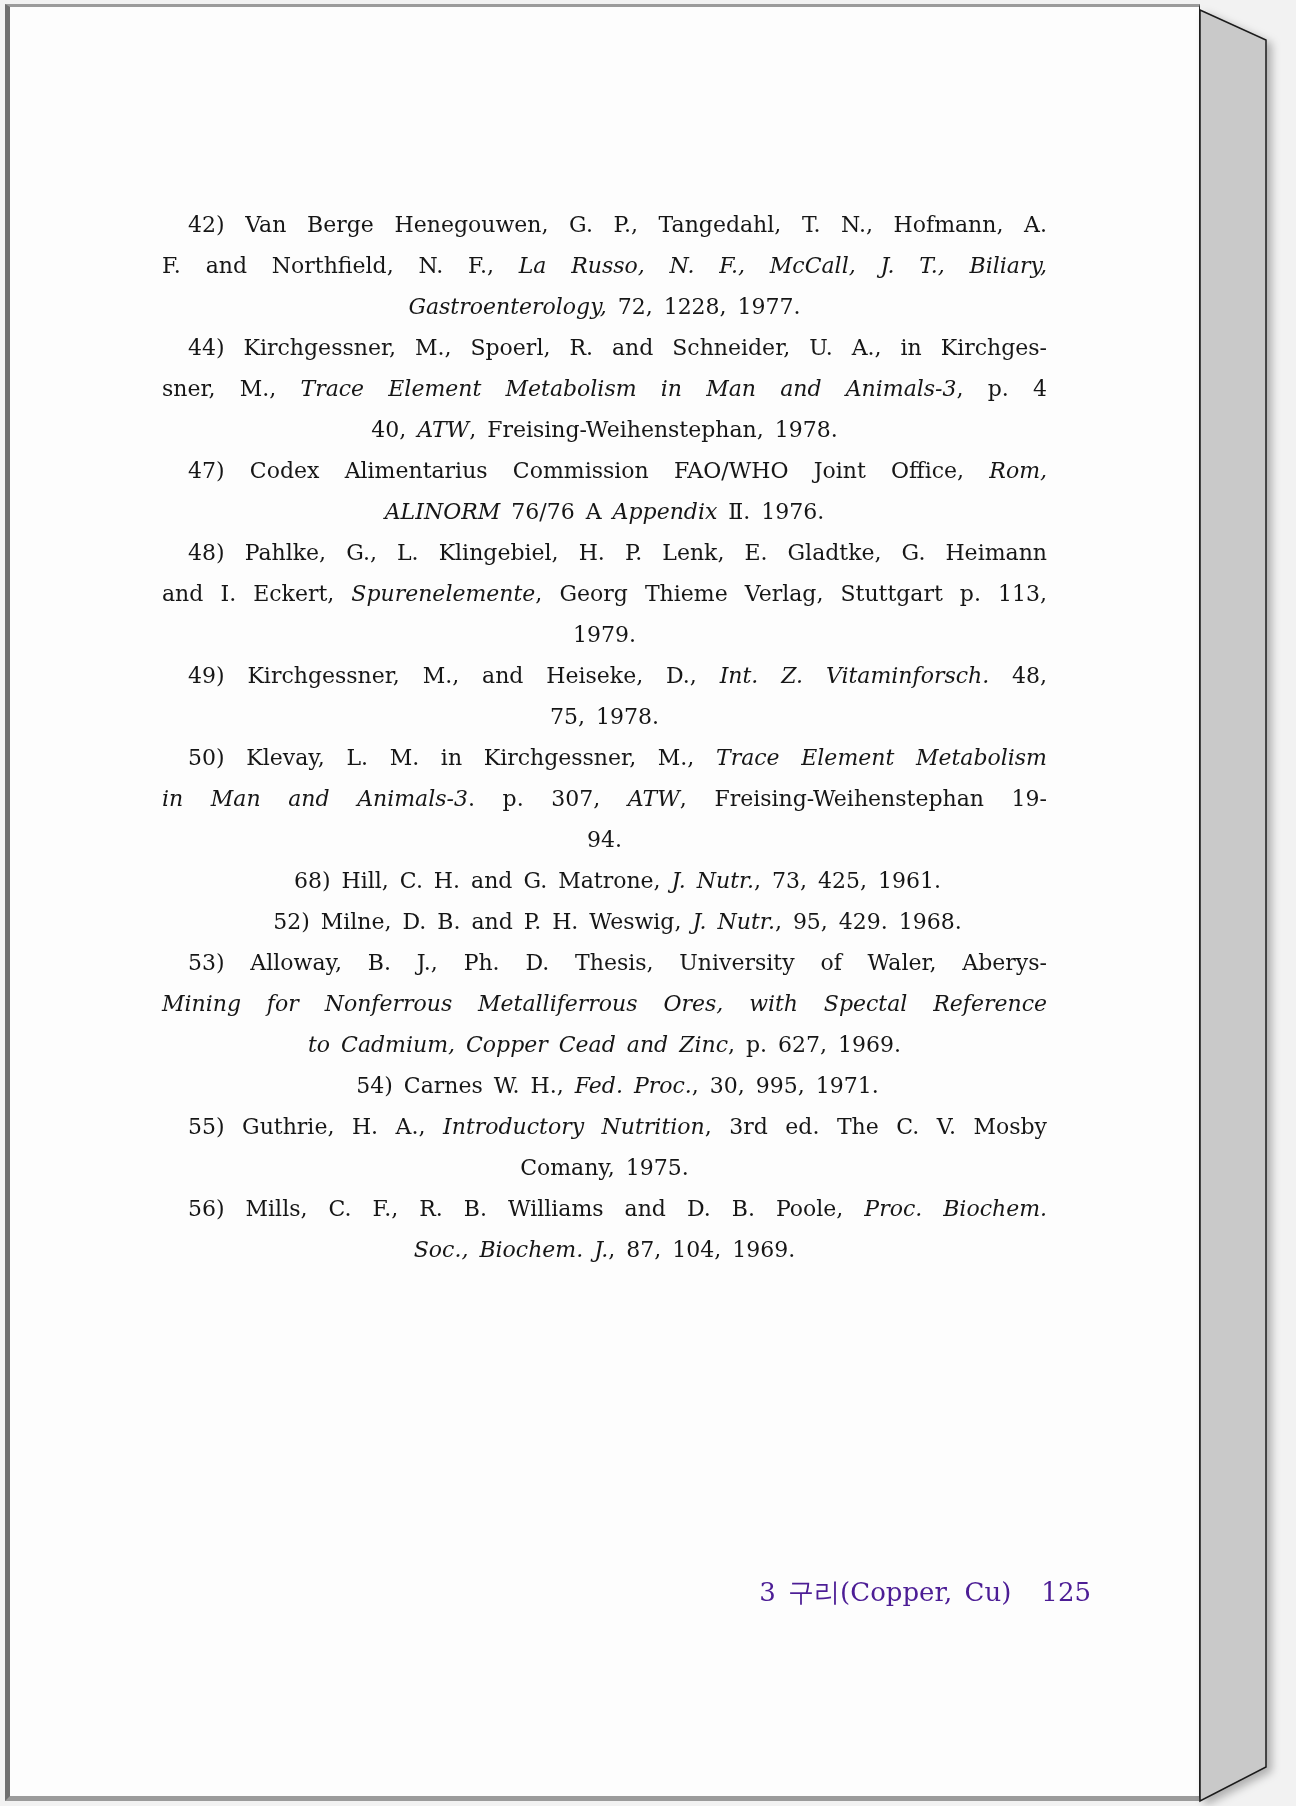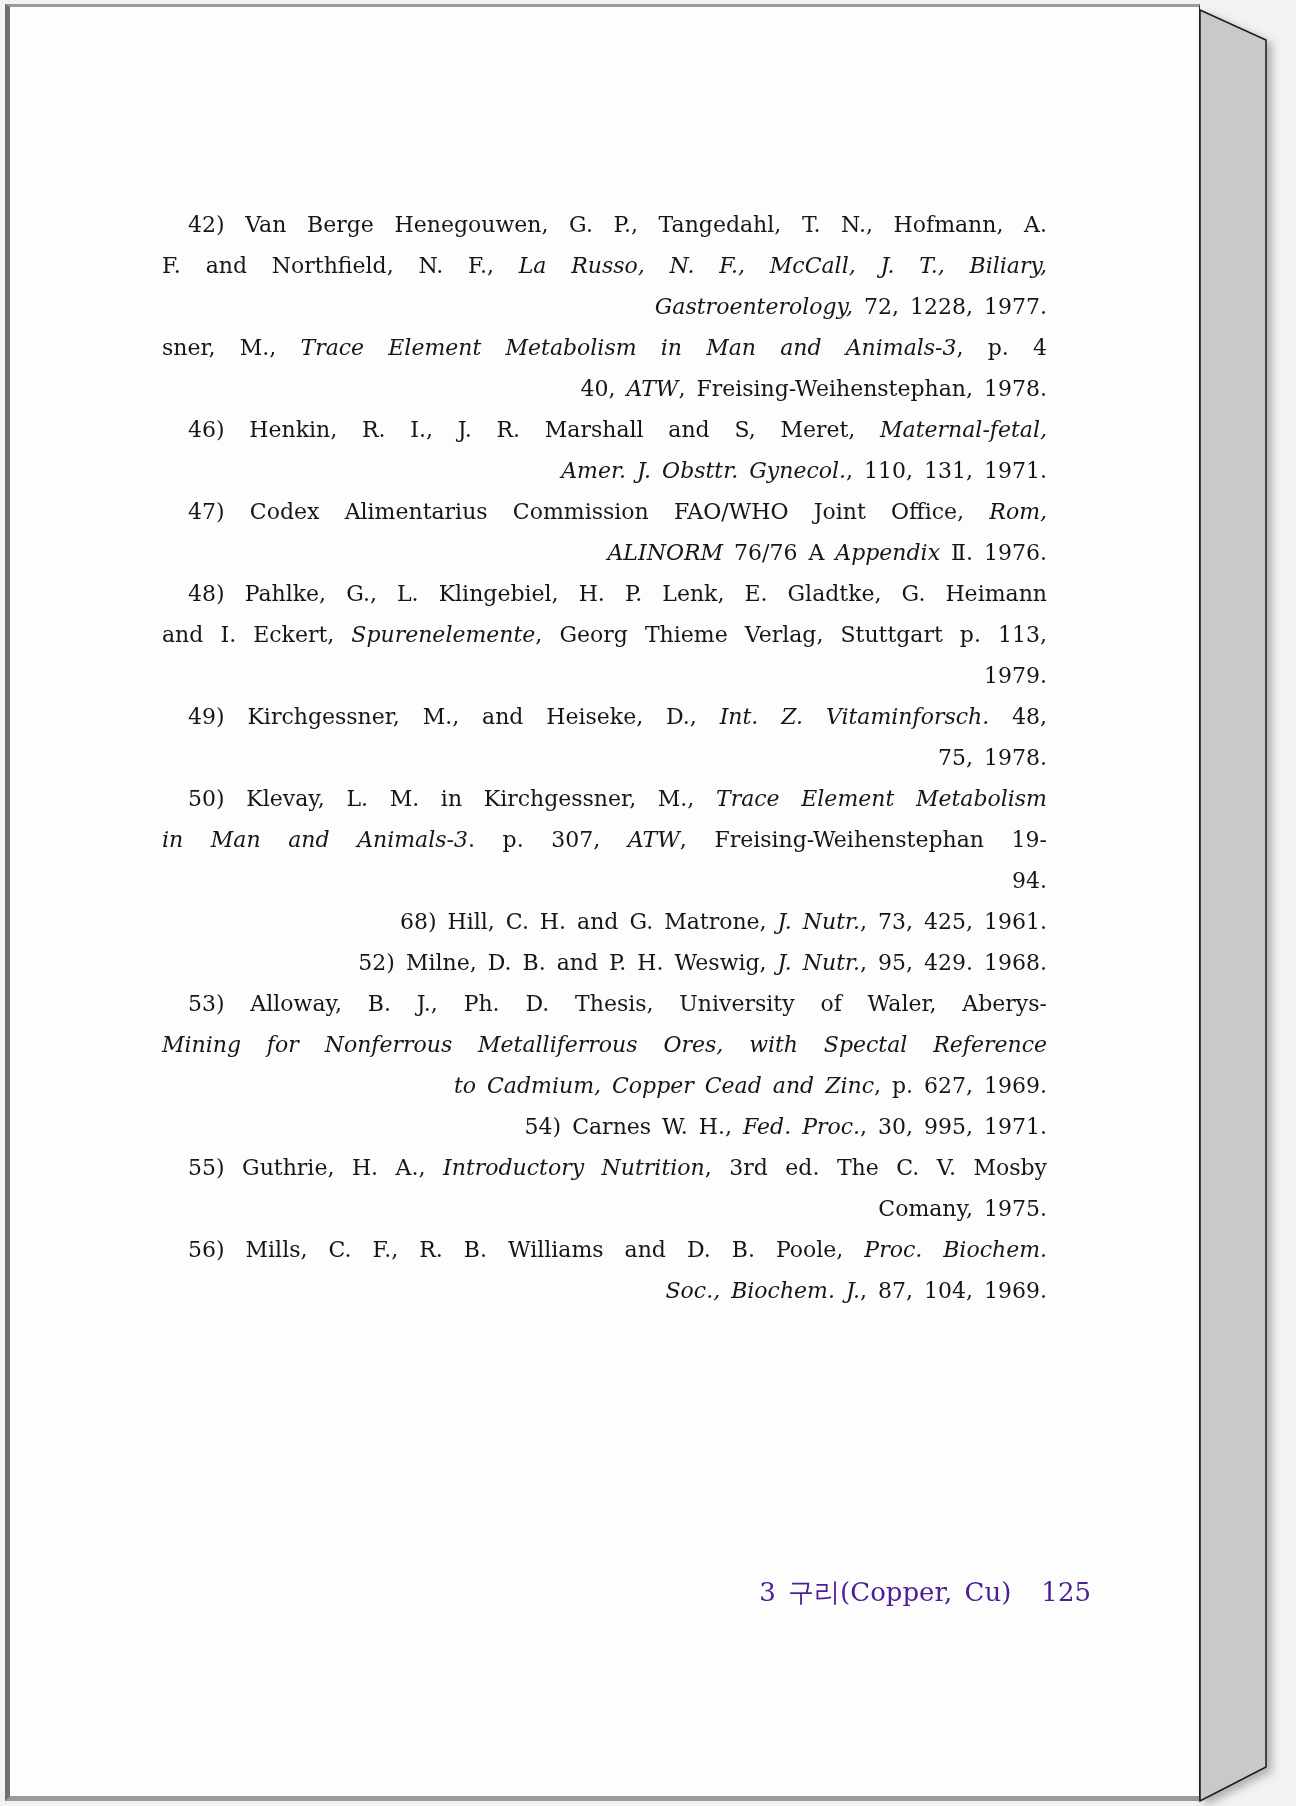--- a/index.html
+++ b/index.html
@@ -26,21 +26,21 @@
   .content{
     position:absolute;left:162px;top:204px;width:885px;
     z-index:3;
     color:#161616;
     font-size:22px;
   }
   .line{
     height:41px;line-height:41px;
     word-spacing:4px;
     white-space:nowrap;
-    text-align:right;
+    text-align:center;
   }
   .line.just{
     white-space:normal;
     text-align:justify;
     text-align-last:justify;
   }
   .line.first{text-indent:26px;}
   .it{font-style:italic;}
   .footer{
     position:absolute;top:1578px;right:205px;
@@ -60,26 +60,23 @@
     <polygon points="1200,10 1266,40 1266,1767 1200,1801" fill="#c9c9c9" stroke="#1b1b1b" stroke-width="1.5"></polygon>
   </svg>
 
   <div class="content">
       <div>
         <div class="line first just"><span>42) Van Berge Henegouwen, G. P., Tangedahl, T. N., Hofmann, A.</span></div>
         <div class="line just"><span>F. and Northfield, N. F., </span><span class="it">La Russo, N. F., McCall, J. T., Biliary,</span></div>
         <div class="line"><span class="it">Gastroenterology,</span><span> 72, 1228, 1977.</span></div>
       </div>
       <div>
+        <div class="line first just"><span>44) Kirchgessner, M., Spoerl, R. and Schneider, U. A., in Kirchges-</span></div>
         <div class="line just"><span>sner, M., </span><span class="it">Trace Element Metabolism in Man and Animals-3</span><span>, p. 4</span></div>
         <div class="line"><span>40, </span><span class="it">ATW</span><span>, Freising-Weihenstephan, 1978.</span></div>
-      </div>
-      <div>
-        <div class="line first just"><span>46) Henkin, R. I., J. R. Marshall and S, Meret, </span><span class="it">Maternal-fetal,</span></div>
-        <div class="line"><span class="it">Amer. J. Obsttr. Gynecol.</span><span>, 110, 131, 1971.</span></div>
       </div>
       <div>
         <div class="line first just"><span>47) Codex Alimentarius Commission FAO/WHO Joint Office, </span><span class="it">Rom,</span></div>
         <div class="line"><span class="it">ALINORM</span><span> 76/76 A </span><span class="it">Appendix</span><span> Ⅱ. 1976.</span></div>
       </div>
       <div>
         <div class="line first just"><span>48) Pahlke, G., L. Klingebiel, H. P. Lenk, E. Gladtke, G. Heimann</span></div>
         <div class="line just"><span>and I. Eckert, </span><span class="it">Spurenelemente</span><span>, Georg Thieme Verlag, Stuttgart p. 113,</span></div>
         <div class="line"><span>1979.</span></div>
       </div>

